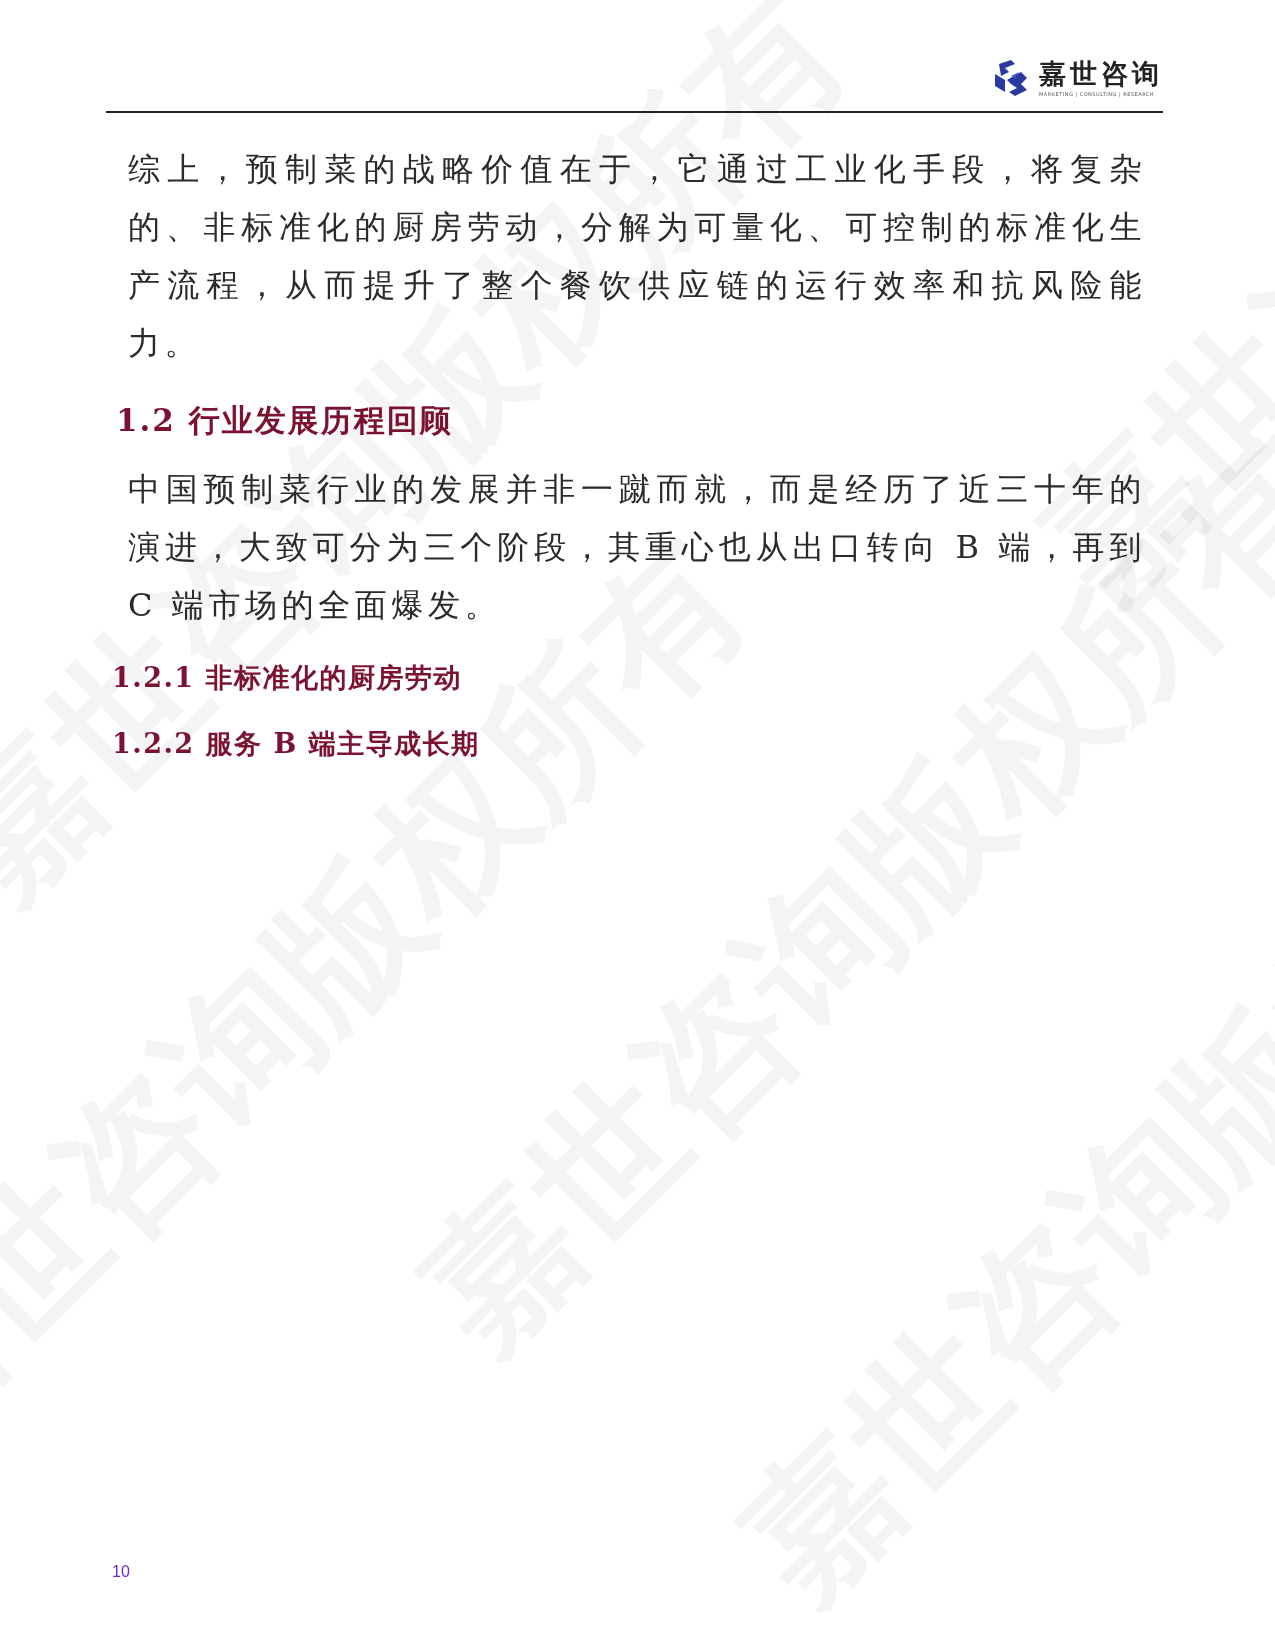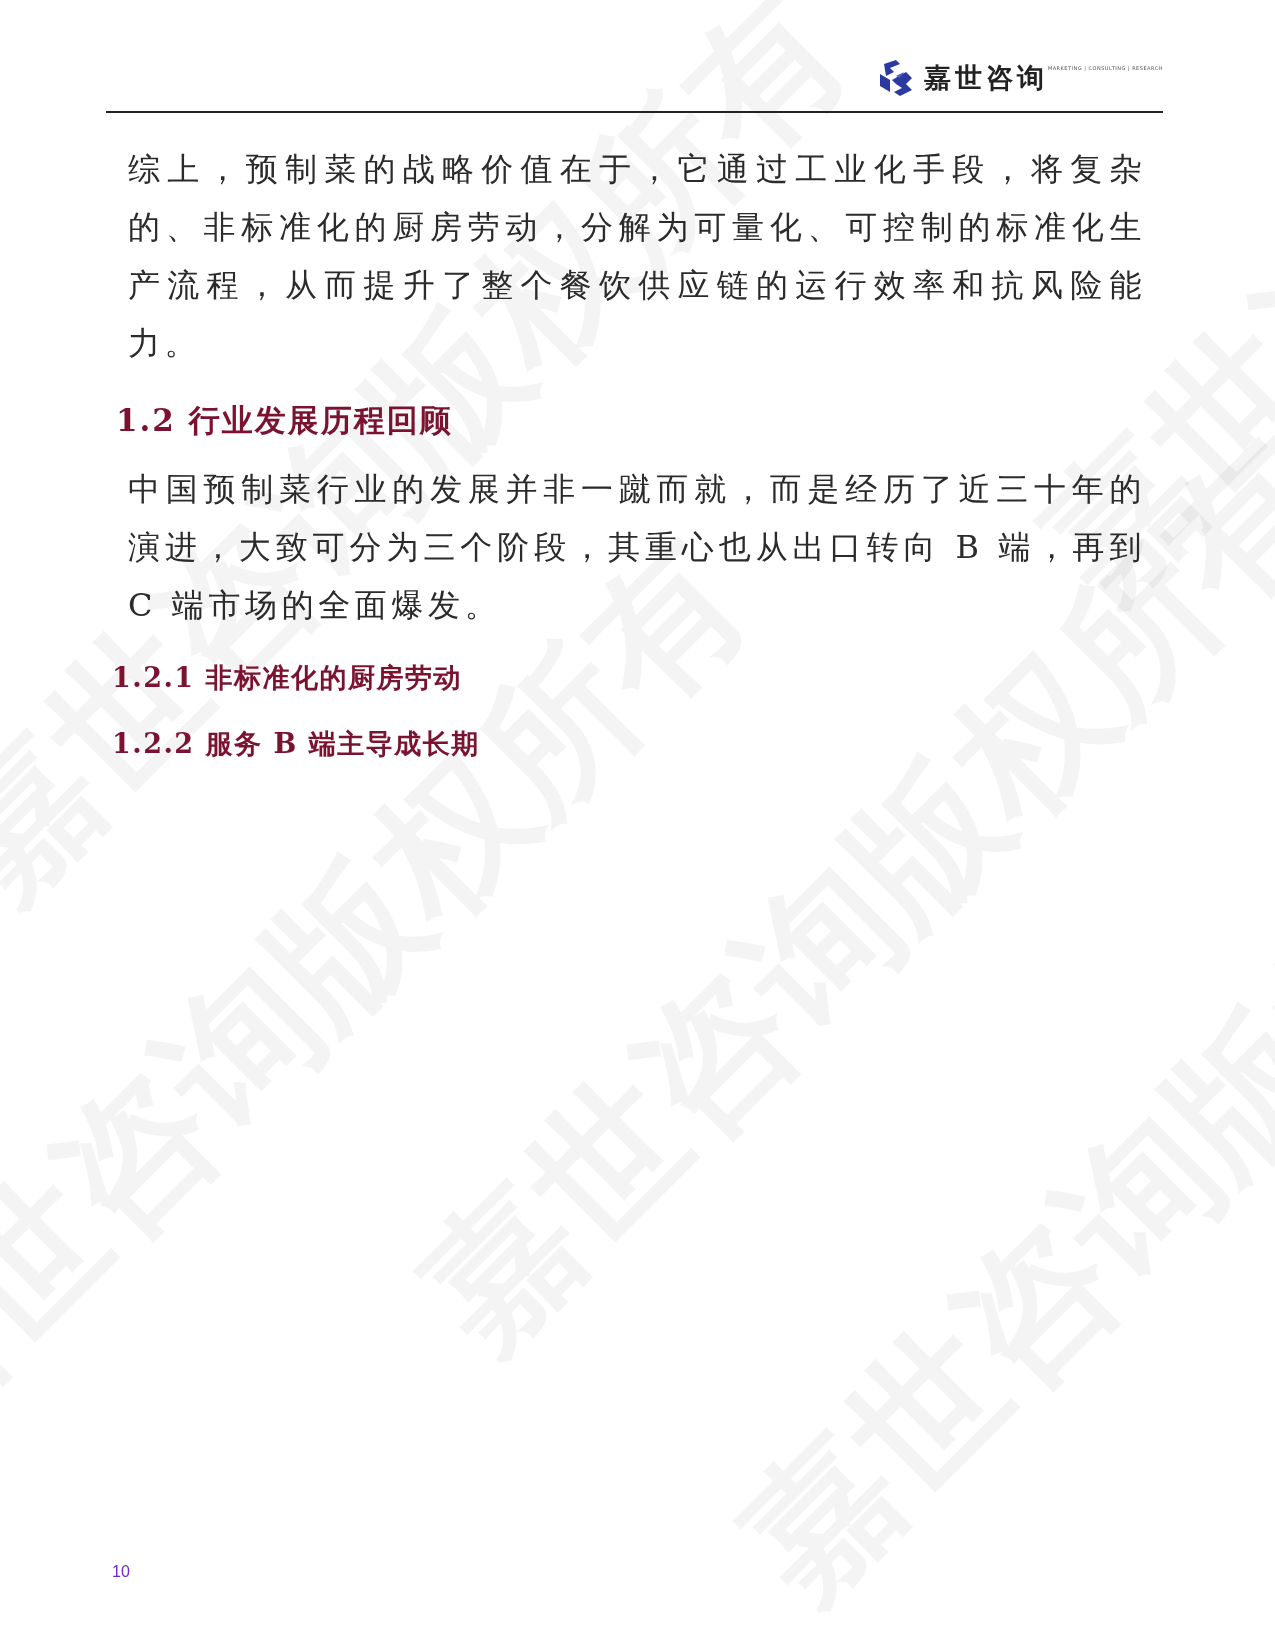--- a/index.html
+++ b/index.html
@@ -4,21 +4,21 @@
 <style>
   html, body { margin:0; padding:0; background:#ffffff; }
   body { width:1275px; height:1650px; position:relative; overflow:hidden;
          font-family:"DejaVu Serif","Liberation Serif",serif; color:#2a2a2a; }
   .watermark { position:absolute; font-family:"DejaVu Sans",sans-serif; font-weight:bold;
                color:rgba(0,0,0,0.045); font-size:150px; white-space:nowrap;
                transform:rotate(-45deg); transform-origin:left top; pointer-events:none; }
   .header { position:absolute; left:106px; right:112px; top:40px; height:72px; }
   .logo { position:absolute; right:0; top:18px; display:flex; align-items:center; }
   .logo-mark { width:40px; height:40px; margin-right:8px; }
-  .logo-text-wrap { display:flex; flex-direction:row; }
+  .logo-text-wrap { display:flex; flex-direction:column; }
   .logo-name { font-family:"DejaVu Sans",sans-serif; font-weight:bold; font-size:27px;
                letter-spacing:4px; color:#222; line-height:30px; }
   .logo-tag { font-family:"DejaVu Sans",sans-serif; font-size:5px; color:#555;
               letter-spacing:0.5px; margin-top:2px; }
   .rule { position:absolute; left:106px; width:1057px; top:111px; height:2px; background:#222; }
   .content { position:absolute; left:112px; width:1050px; top:140px; }
   p.body { margin:16px; font-size:32px; line-height:58px; letter-spacing:4.6px;
            text-align:justify; color:#2b2b2b; }
   h2 { margin:4px; font-size:31px; color:#7a1230; font-weight:bold; letter-spacing:2px; }
   h3 { margin:0; font-size:27px; color:#7a1230; font-weight:bold; letter-spacing:1.5px; }

